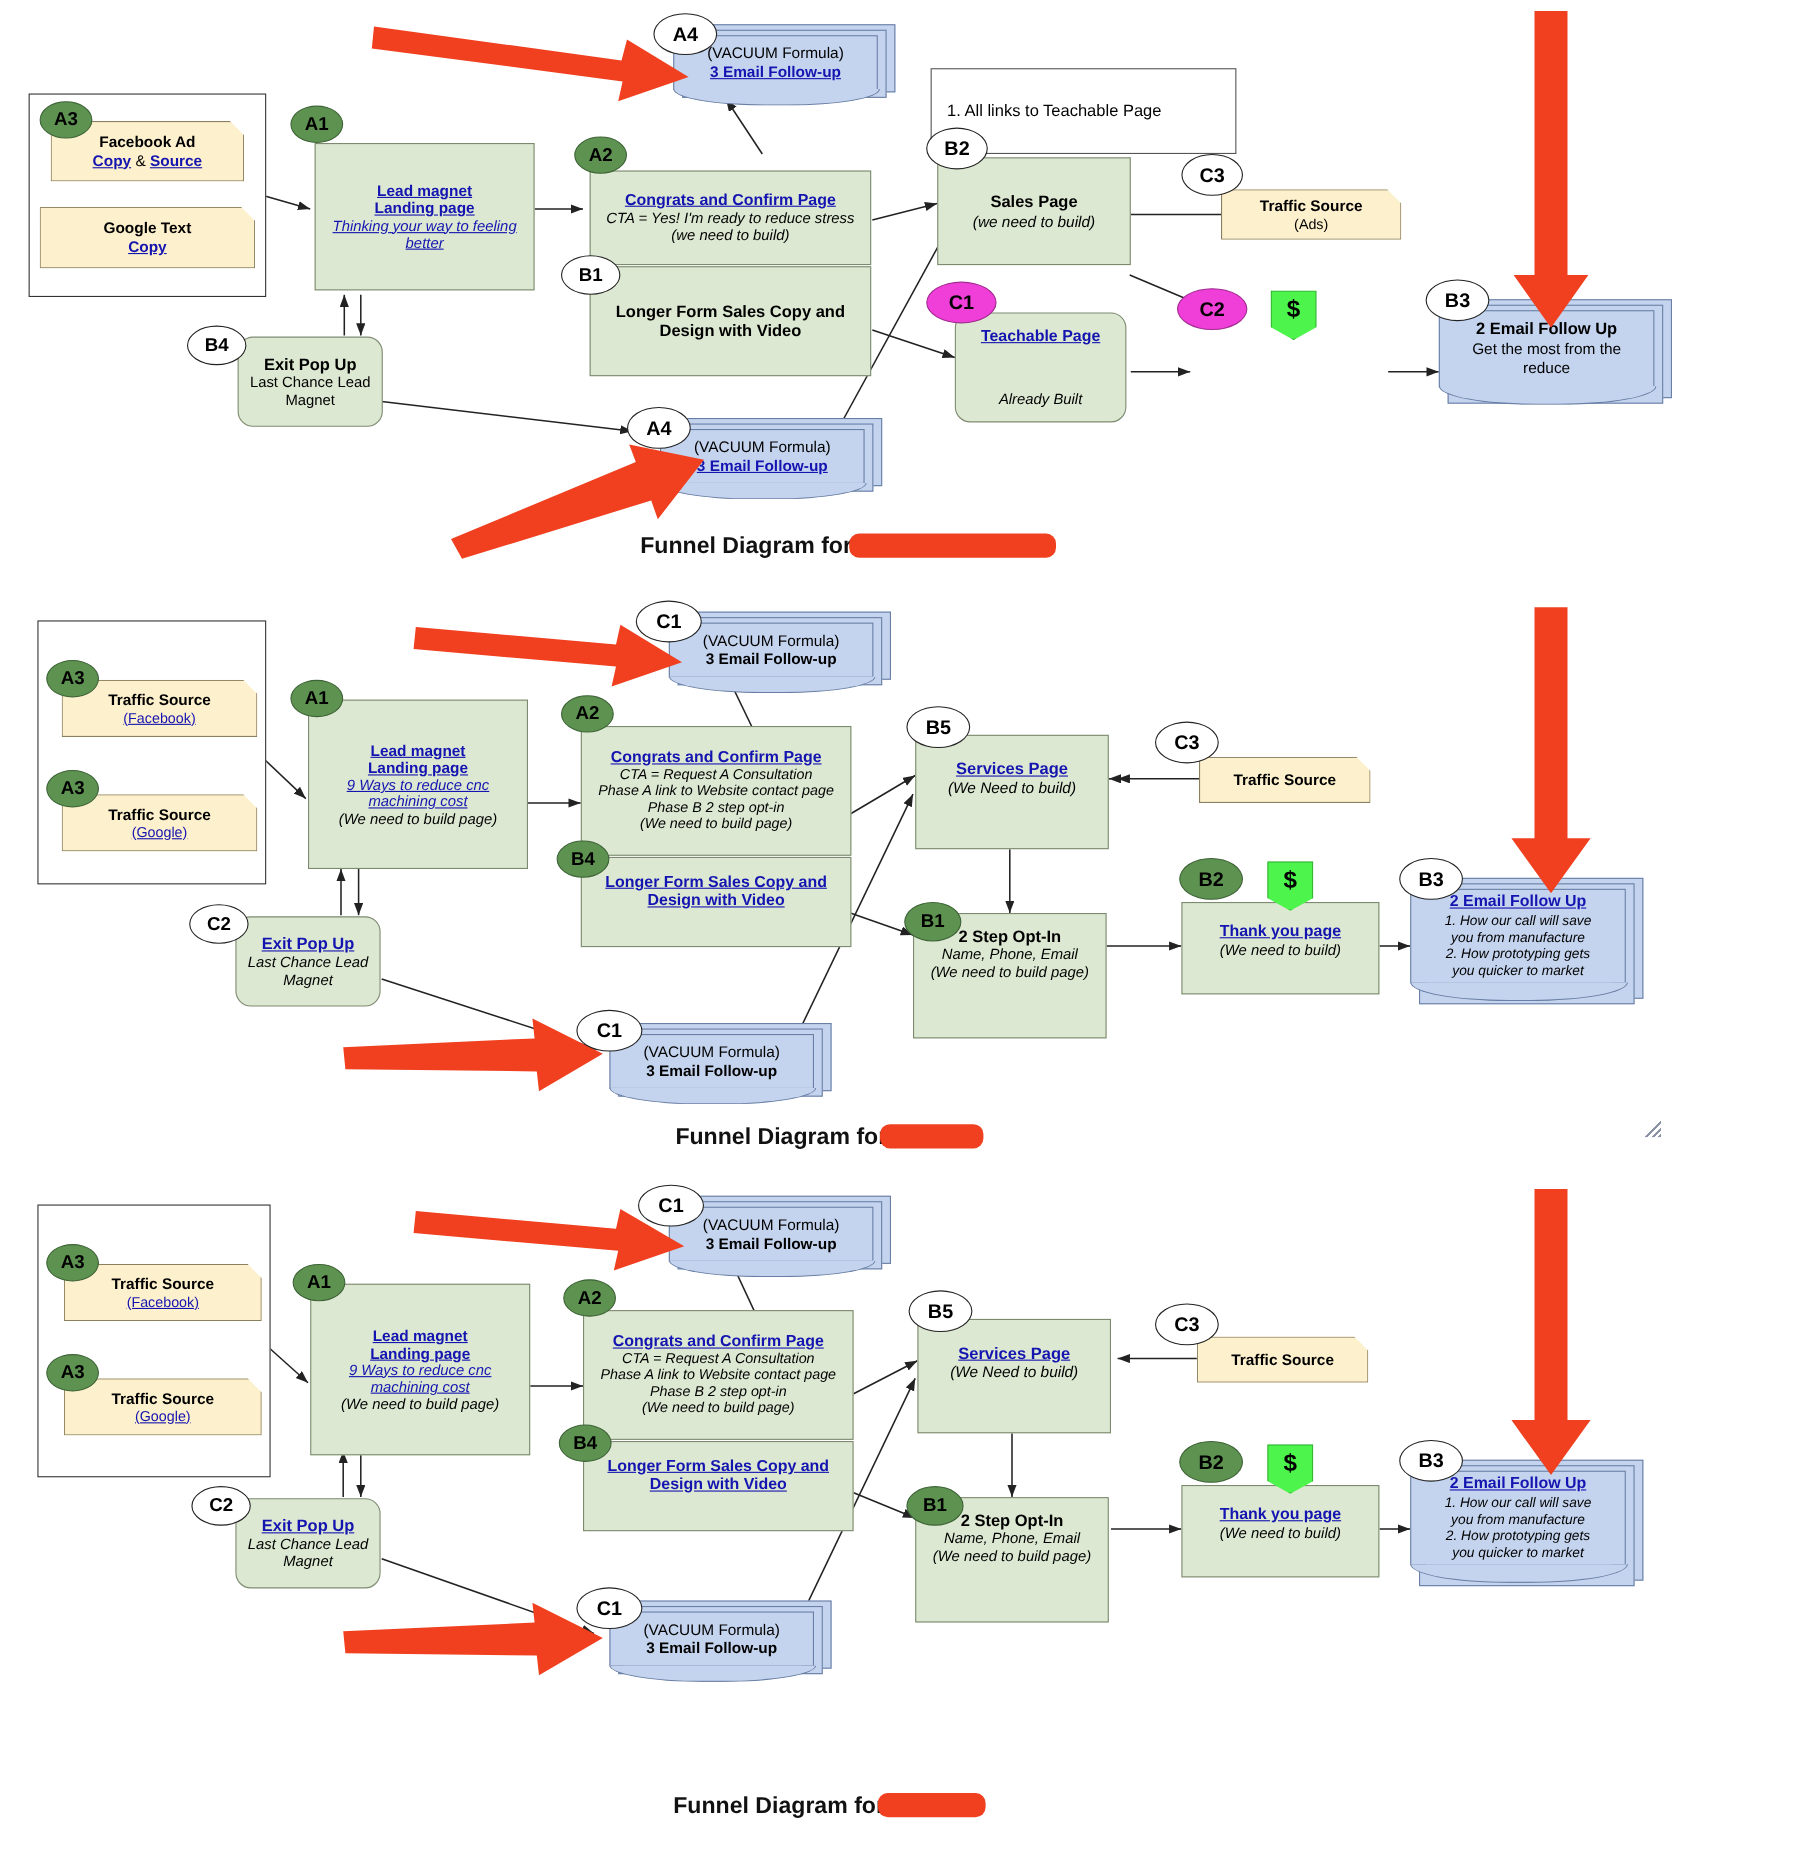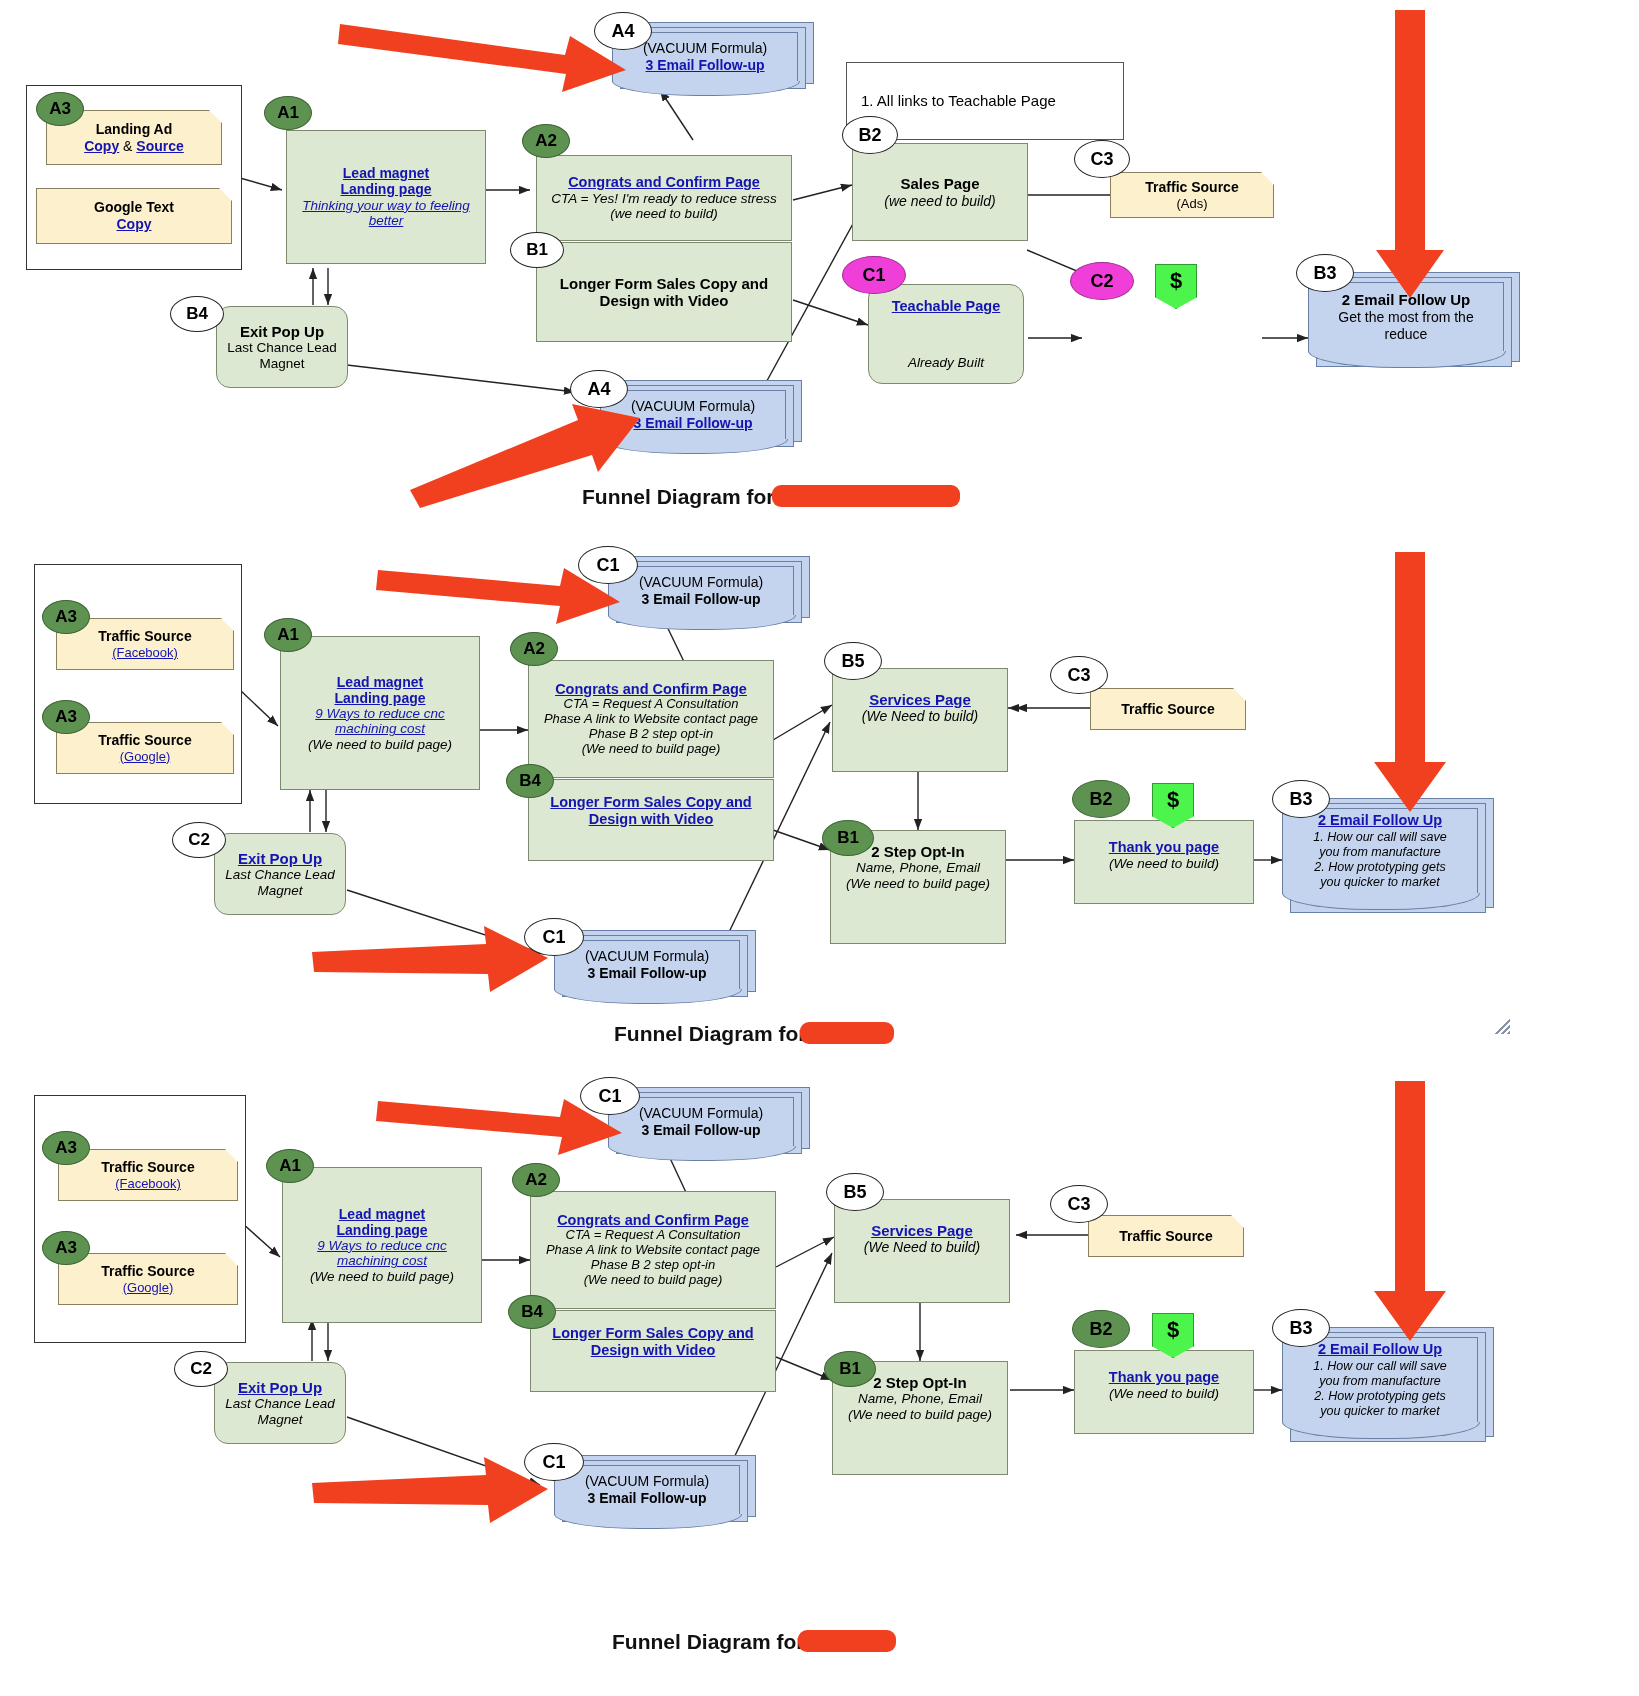--- a/index.html
+++ b/index.html
@@ -94,21 +94,21 @@
       <path d="M328,268 L328,305"></path>
     </g>
     <g stroke="#222" stroke-width="1.4" fill="none">
       <path d="M1156,195 L1132,195"></path>
     </g>
   </svg>
 
   <div class="node outer" style="left:26px;top:85px;width:216px;height:185px;"></div>
 
   <div class="doc" style="left:46px;top:110px;width:176px;height:55px;font-size:14px;">
-    <div class="ttl-plain">Landing Ad</div>
+    <div class="ttl-plain">Facebook Ad</div>
     <div style="font-size:14px;">
       <span class="ttl">Copy</span>
       <span>&amp;</span>
       <span class="ttl">Source</span>
     </div>
   </div>
 
   <div class="doc" style="left:36px;top:188px;width:196px;height:56px;font-size:14px;">
     <div class="ttl-plain">Google Text</div>
     <div class="ttl">Copy</div>

